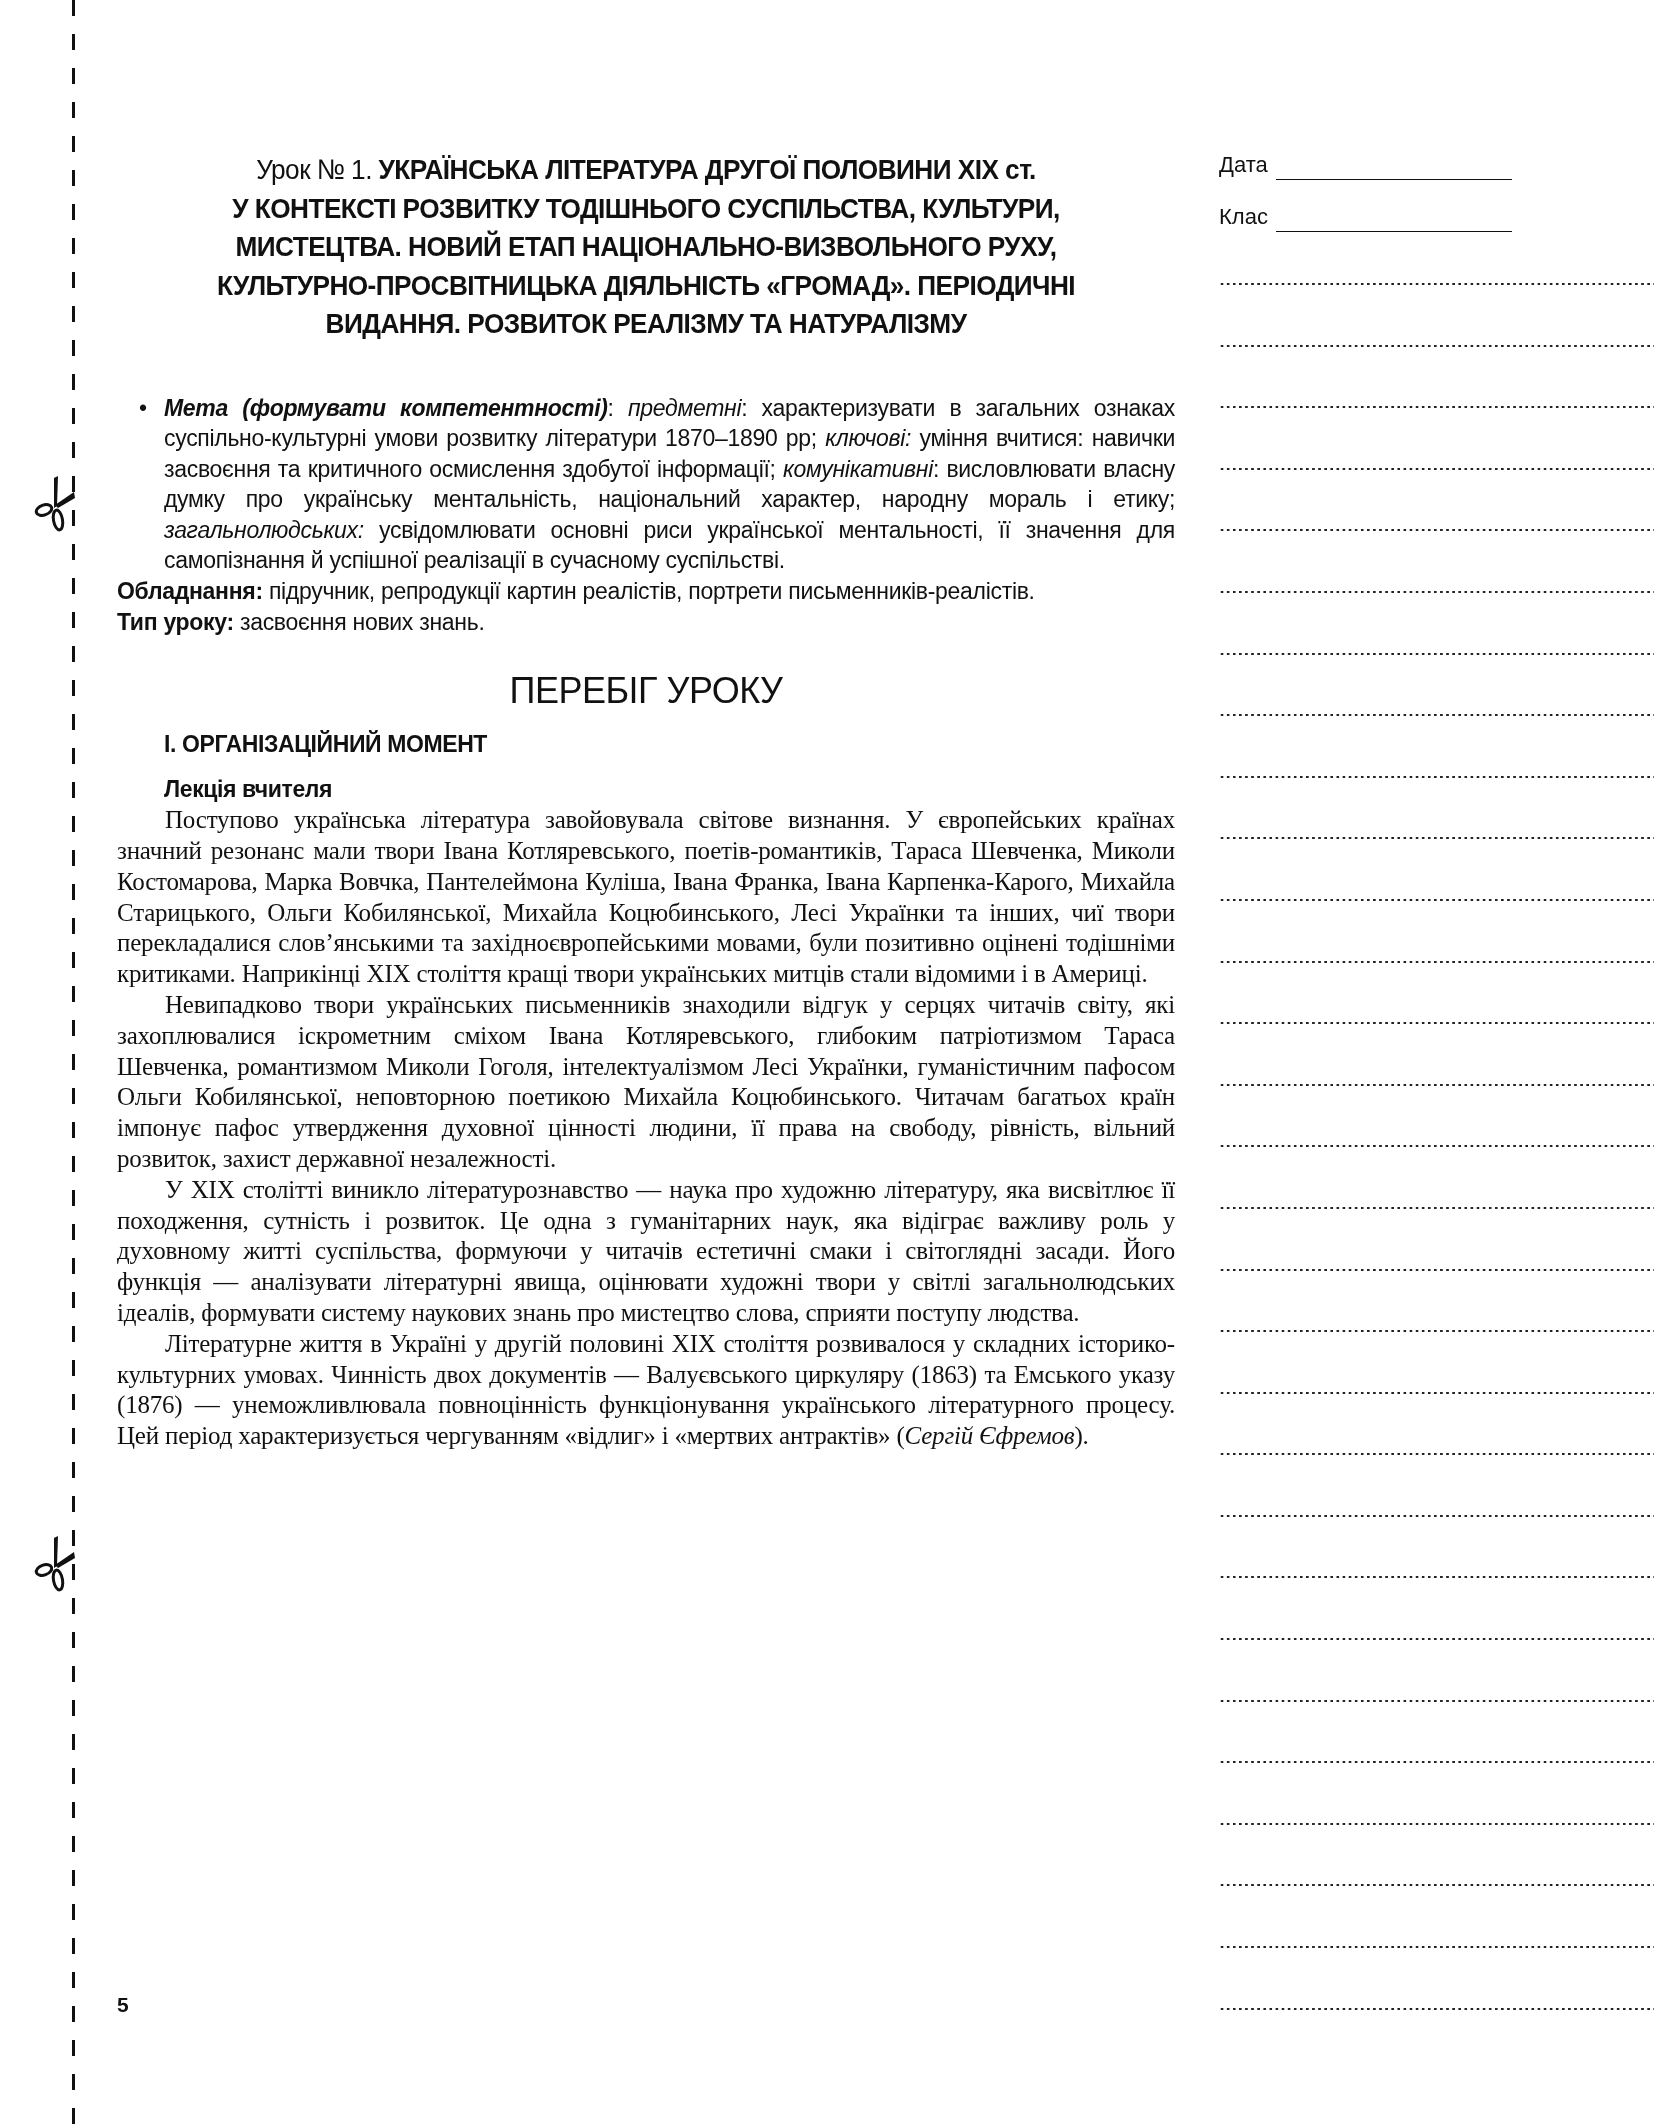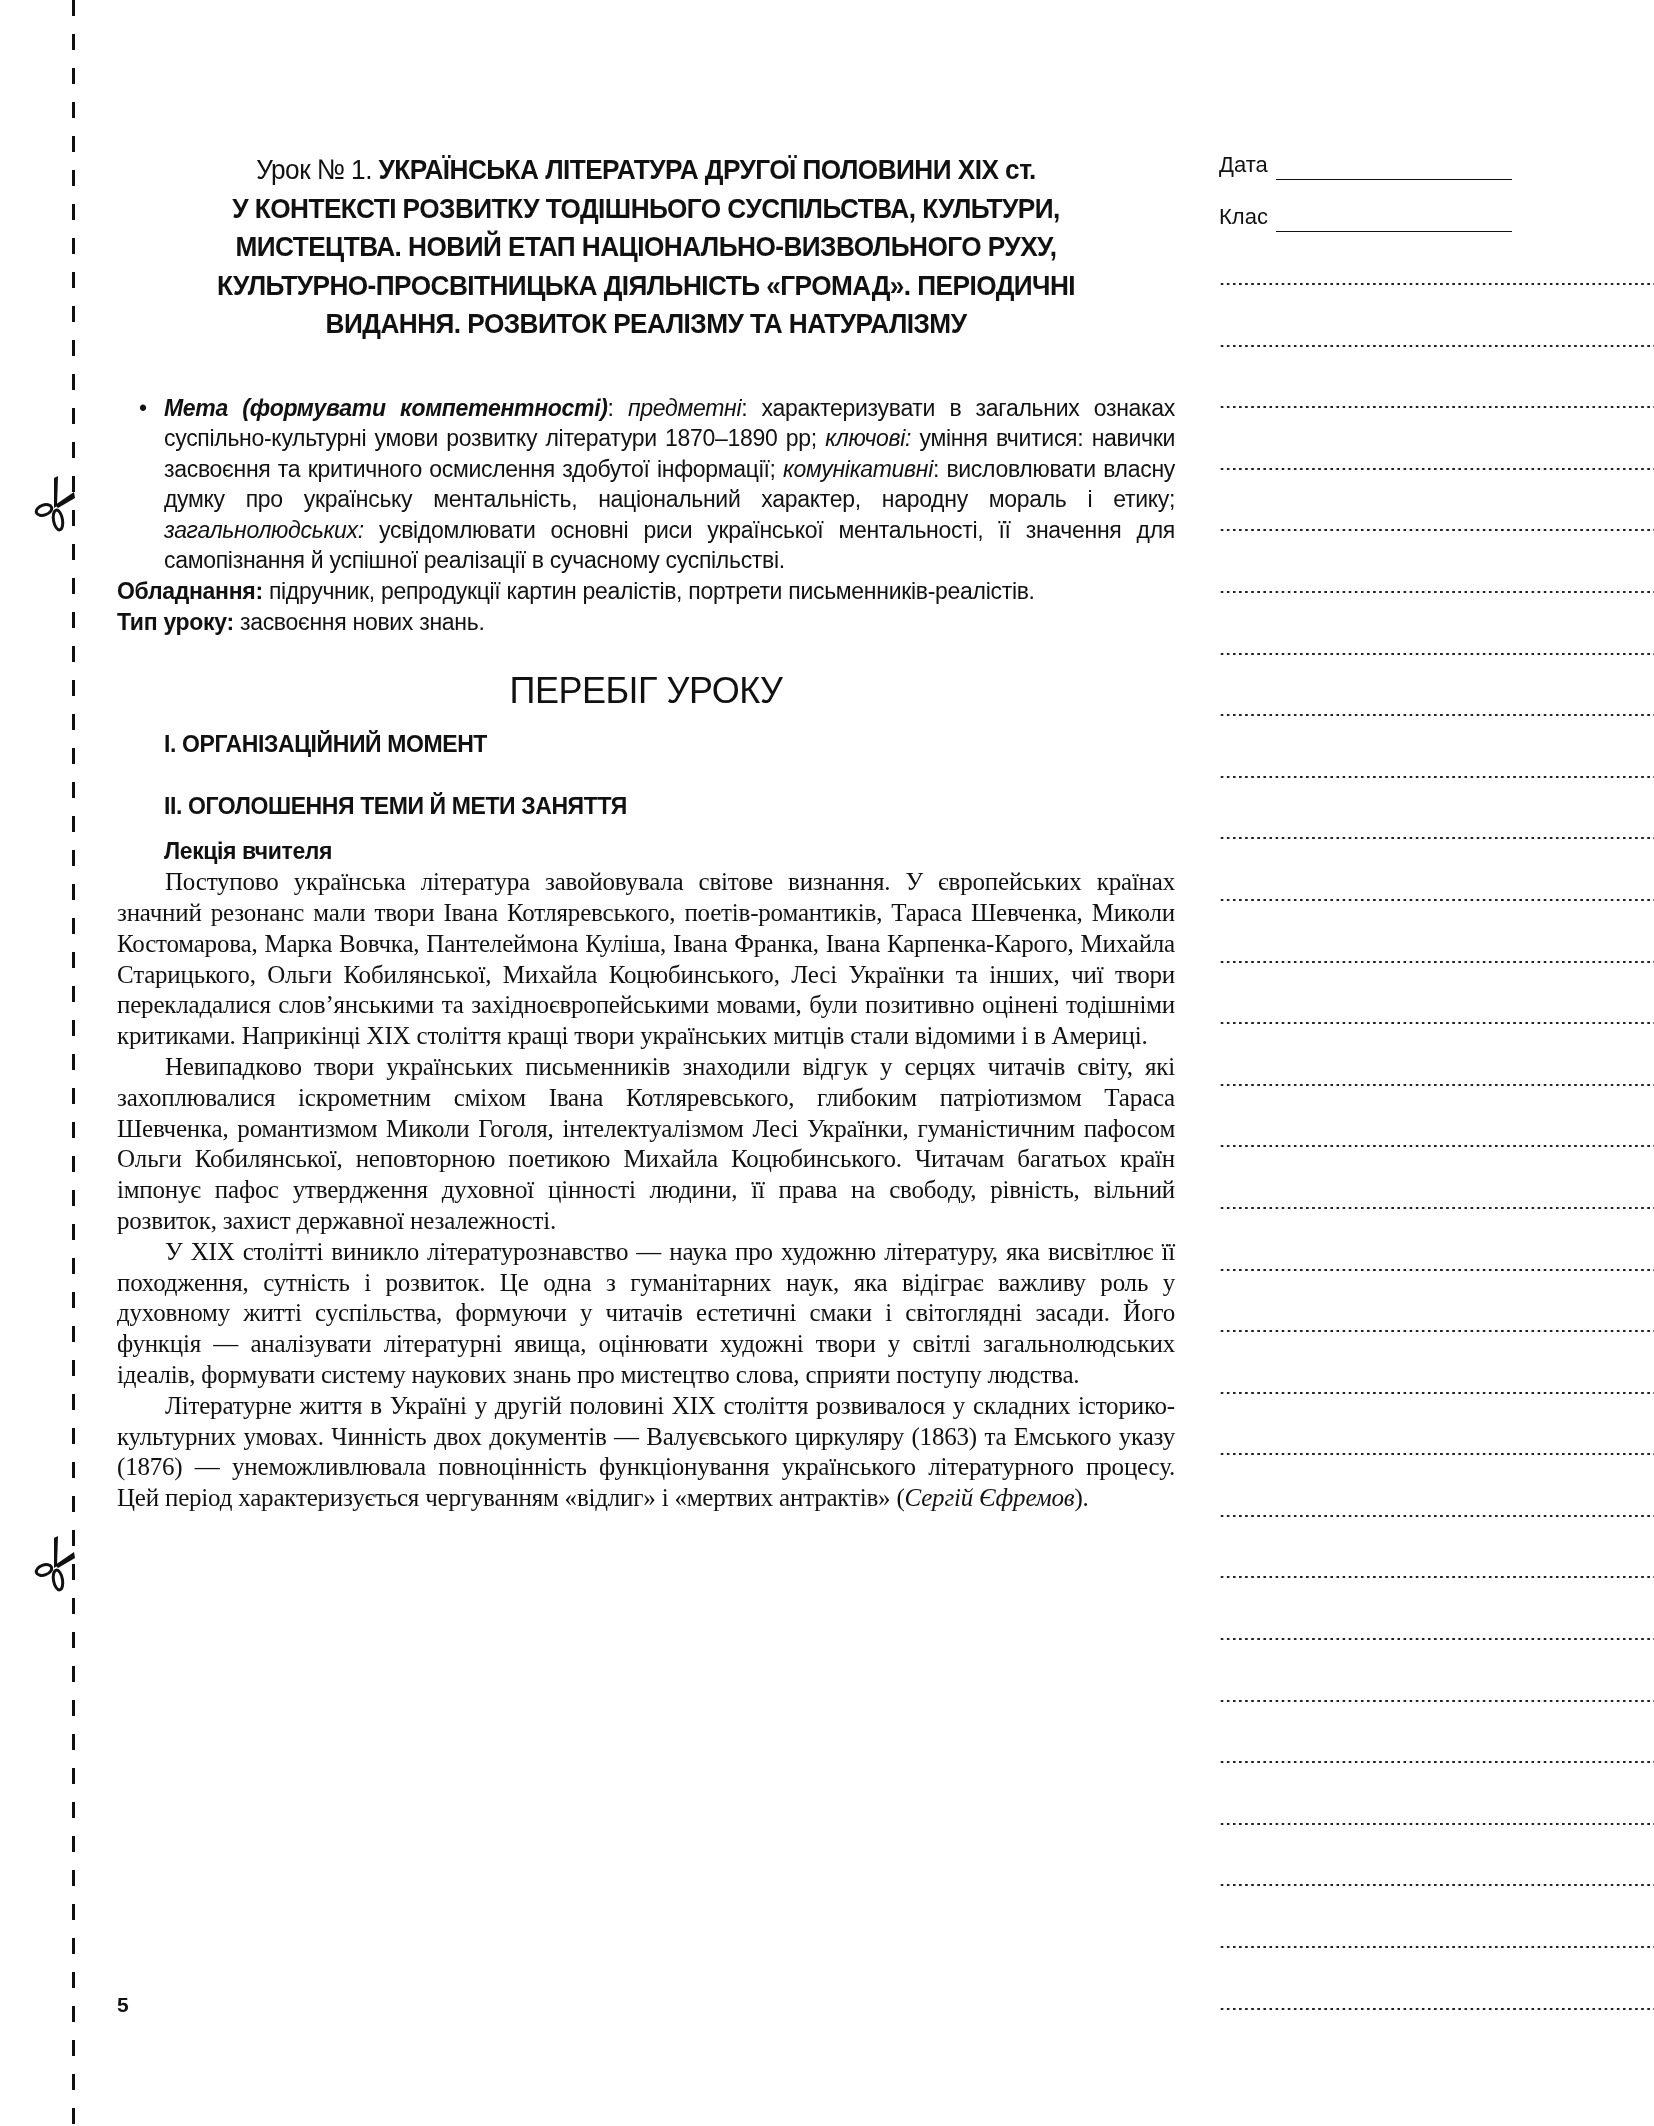--- a/index.html
+++ b/index.html
@@ -142,21 +142,20 @@
     <b>Обладнання:</b>
     <span>підручник, репродукції картин реалістів, портрети письменників-реалістів.</span>
   </div>
   <div class="sans meta-row">
     <b>Тип уроку:</b>
     <span>засвоєння нових знань.</span>
   </div>
 
   <div class="sans progress-title">ПЕРЕБІГ УРОКУ</div>
   <div class="sans h h1">I. ОРГАНІЗАЦІЙНИЙ МОМЕНТ</div>
-  <div class="sans h h2">II. ОГОЛОШЕННЯ ТЕМИ Й МЕТИ ЗАНЯТТЯ</div>
   <div class="sans h h4">Лекція вчителя</div>
 
   <div class="body">
     <p>Поступово українська література завойовувала світове визнання. У європейських країнах значний резонанс мали твори Івана Котляревського, поетів-романтиків, Тараса Шевченка, Миколи Костомарова, Марка Вовчка, Пантелеймона Куліша, Івана Франка, Івана Карпенка-Карого, Михайла Старицького, Ольги Кобилянської, Михайла Коцюбинського, Лесі Українки та інших, чиї твори перекладалися слов’янськими та західноєвропейськими мовами, були позитивно оцінені тодішніми критиками. Наприкінці XIX століття кращі твори українських митців стали відомими і в Америці.</p>
     <p>Невипадково твори українських письменників знаходили відгук у серцях читачів світу, які захоплювалися іскрометним сміхом Івана Котляревського, глибоким патріотизмом Тараса Шевченка, романтизмом Миколи Гоголя, інтелектуалізмом Лесі Українки, гуманістичним пафосом Ольги Кобилянської, неповторною поетикою Михайла Коцюбинського. Читачам багатьох країн імпонує пафос утвердження духовної цінності людини, її права на свободу, рівність, вільний розвиток, захист державної незалежності.</p>
     <p>У XIX столітті виникло літературознавство — наука про художню літературу, яка висвітлює її походження, сутність і розвиток. Це одна з гуманітарних наук, яка відіграє важливу роль у духовному житті суспільства, формуючи у читачів естетичні смаки і світоглядні засади. Його функція — аналізувати літературні явища, оцінювати художні твори у світлі загальнолюдських ідеалів, формувати систему наукових знань про мистецтво слова, сприяти поступу людства.</p>
     <p><span>Літературне життя в Україні у другій половині XIX століття розвивалося у складних історико-культурних умовах. Чинність двох документів — Валуєвського циркуляру (1863) та Емського указу (1876) — унеможливлювала повноцінність функціонування українського літературного процесу. Цей період характеризується чергуванням «відлиг» і «мертвих антрактів» (</span><span class="it">Сергій Єфремов</span><span>).</span></p>
   </div>
 </div>
 

